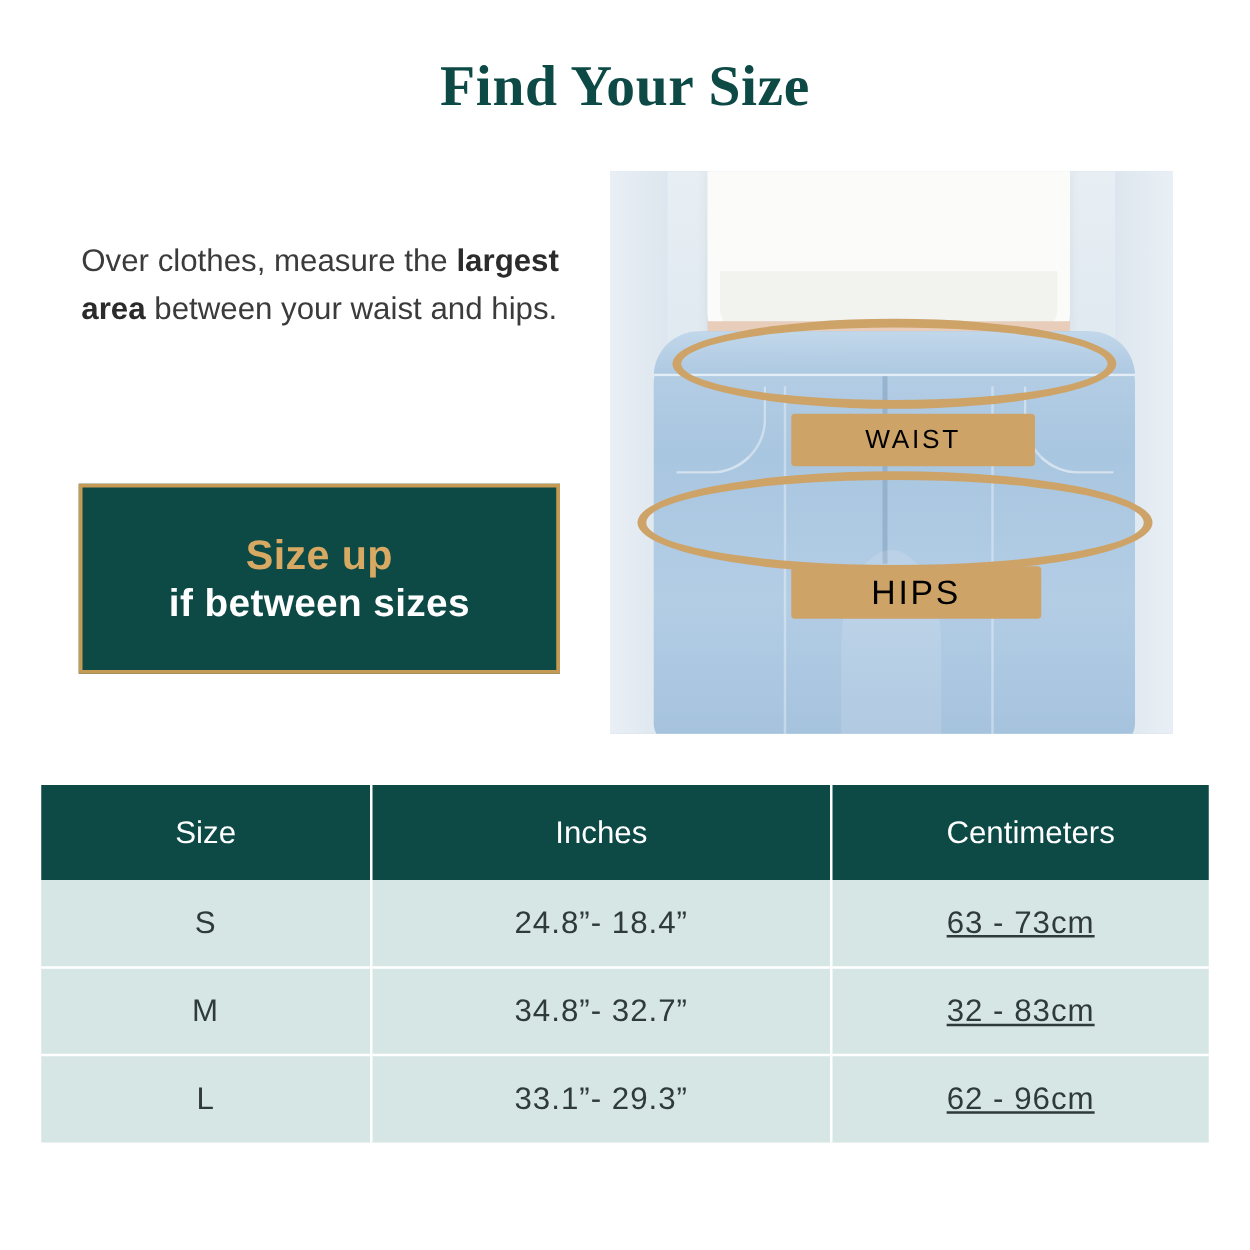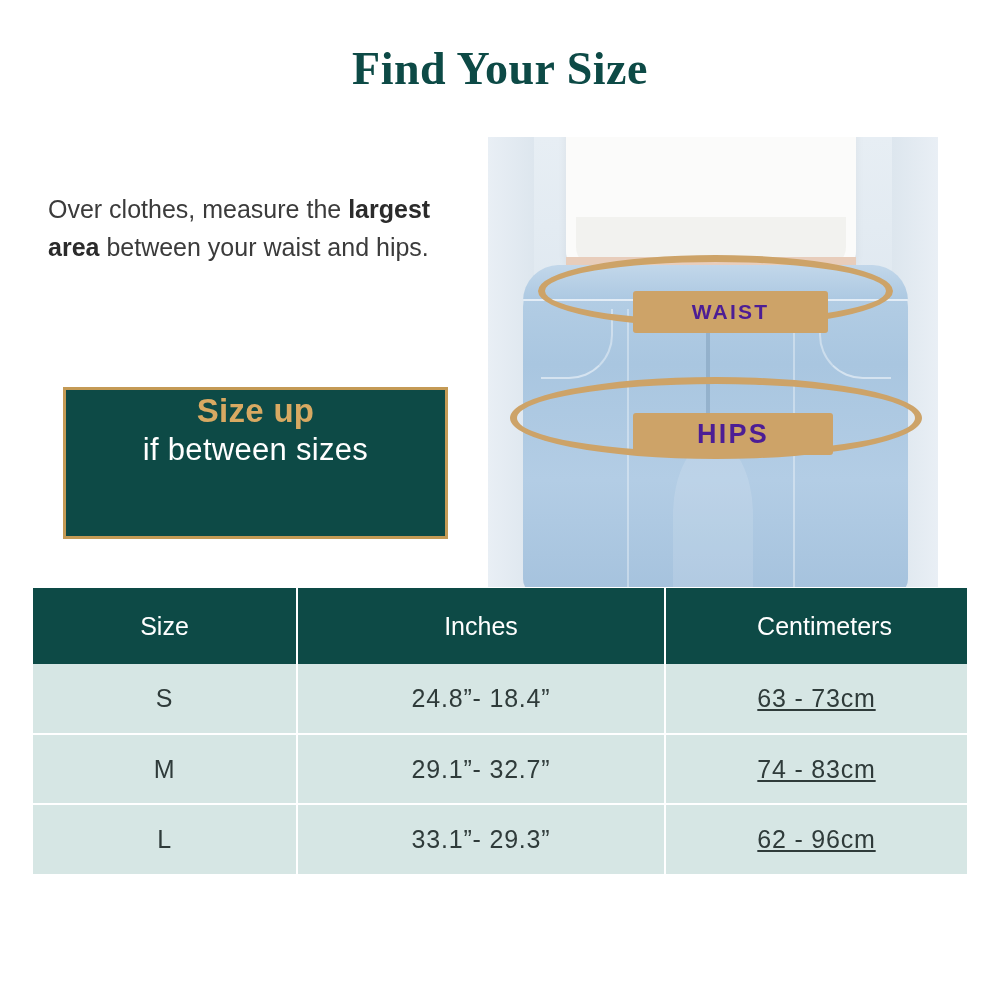--- a/index.html
+++ b/index.html
@@ -19,44 +19,45 @@
     font-family: "Liberation Serif", serif;
     font-size: 46px;
     font-weight: 700;
     color: #0d4a46;
     letter-spacing: 0.5px;
   }
 
   
   .copy {
     position: absolute;
-    top: 190px; left: 48px; width: 400px;
+    top: 190px; left: 65px; width: 400px;
     font-size: 25px;
     line-height: 1.52;
     color: #3b3b3b;
   }
   .copy b { font-weight: 700; color: #2b2b2b; }
 
   
   .callout {
     position: absolute;
     left: 63px; top: 387px;
     width: 385px; height: 152px;
     background: #0d4a46;
     border: 3px solid #c49a55;
     display: flex;
     flex-direction: column;
     align-items: center;
+    justify-content: center;
   }
   .callout .line1 {
     font-size: 33px; font-weight: 700; color: #d8a962; letter-spacing: .3px;
     line-height: 1.25;
   }
   .callout .line2 {
-    font-size: 31px; font-weight: 400; color: #ffffff; letter-spacing: .3px;
+    font-size: 31px; font-weight: 700; color: #ffffff; letter-spacing: .3px;
     line-height: 1.25;
   }
 
   
   .photo {
     position: absolute;
     left: 488px; top: 137px;
     width: 450px; height: 450px;
     overflow: hidden;
     background: #cfe0ef;
@@ -131,33 +132,34 @@
     border: 7px solid #cda368;
     border-radius: 50%;
     background: transparent;
   }
   .loop-waist { left: 50px; top: 118px; width: 355px; height: 72px; }
   .loop-hips  { left: 22px; top: 240px; width: 412px; height: 82px; }
 
   .tag {
     position: absolute;
     background: #cda368;
-    color: #4c1d95;
-    font-weight: 700;
+    color: #000000;
+    font-weight: 400;
     letter-spacing: 2.2px;
     display: flex; align-items: center; justify-content: center;
     border-radius: 3px;
+    margin-top: 40px;
   }
   .tag-waist { left: 145px; top: 154px; width: 195px; height: 42px; font-size: 21px; }
   .tag-hips  { left: 145px; top: 276px; width: 200px; height: 42px; font-size: 27px; }
 
   
   .table {
     position: absolute;
-    left: 33px; top: 588px;
+    left: 33px; top: 628px;
     width: 934px;
     border-collapse: collapse;
     table-layout: fixed;
     border-radius: 13px;
   }
   .table th {
     background: #0d4a46;
     color: #ffffff;
     font-size: 25px;
     font-weight: 400;
@@ -232,22 +234,22 @@
       </tr>
     </thead>
     <tbody>
       <tr>
         <td>S</td>
         <td>24.8”- 18.4”</td>
         <td>63 - 73cm</td>
       </tr>
       <tr>
         <td>M</td>
-        <td>29.1”- 32.7”</td>
-        <td>74 - 83cm</td>
+        <td>34.8”- 32.7”</td>
+        <td>32 - 83cm</td>
       </tr>
       <tr>
         <td>L</td>
         <td>33.1”- 29.3”</td>
         <td>62 - 96cm</td>
       </tr>
     </tbody>
   </table>
 
 </div>

